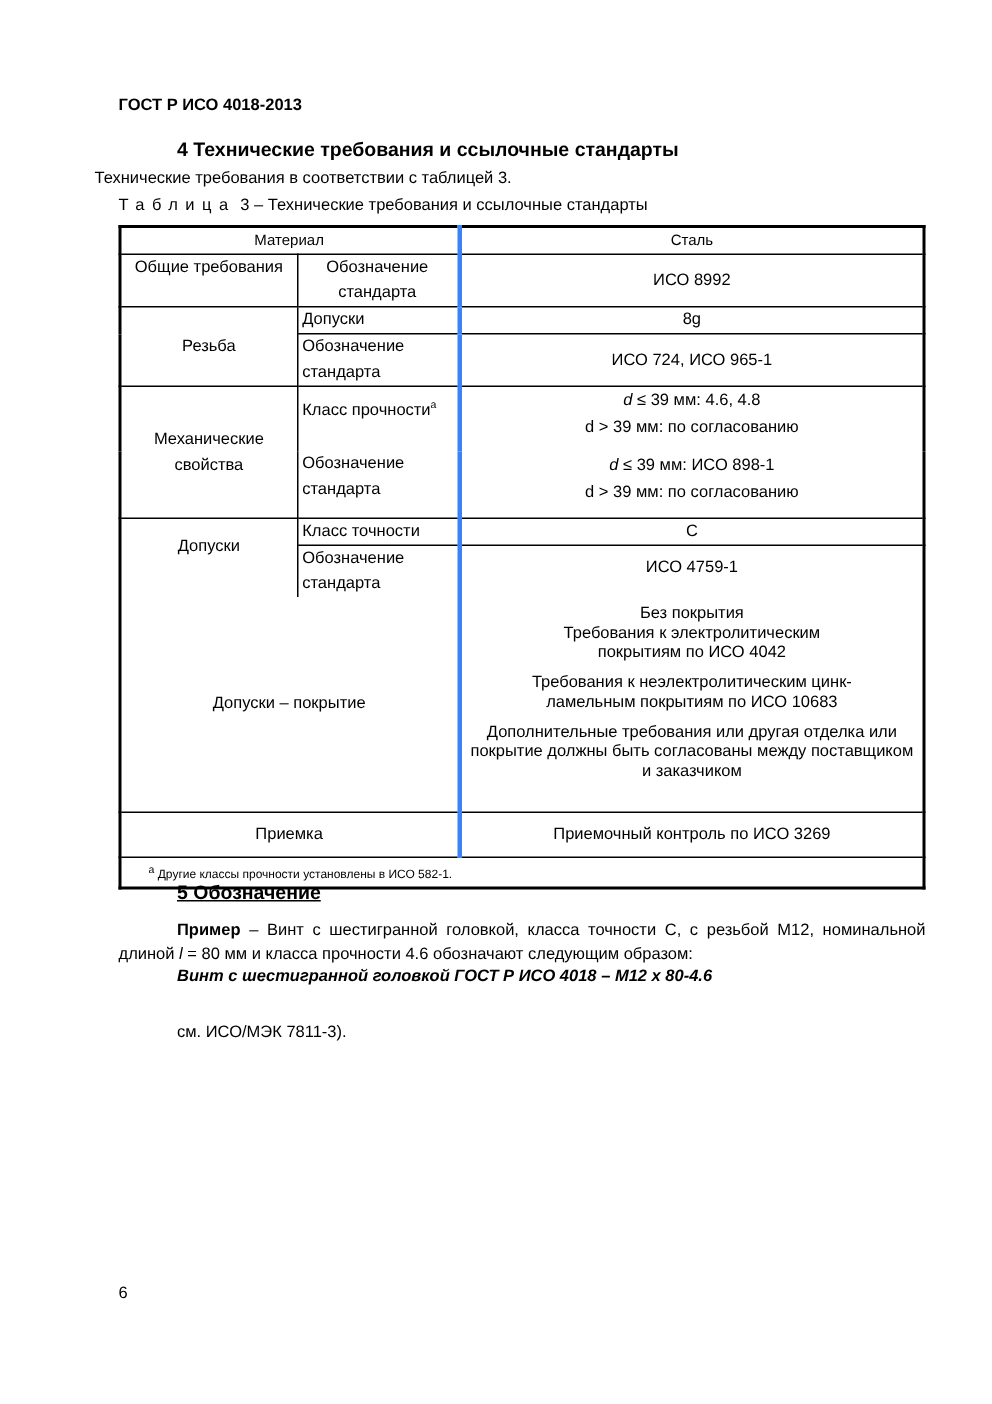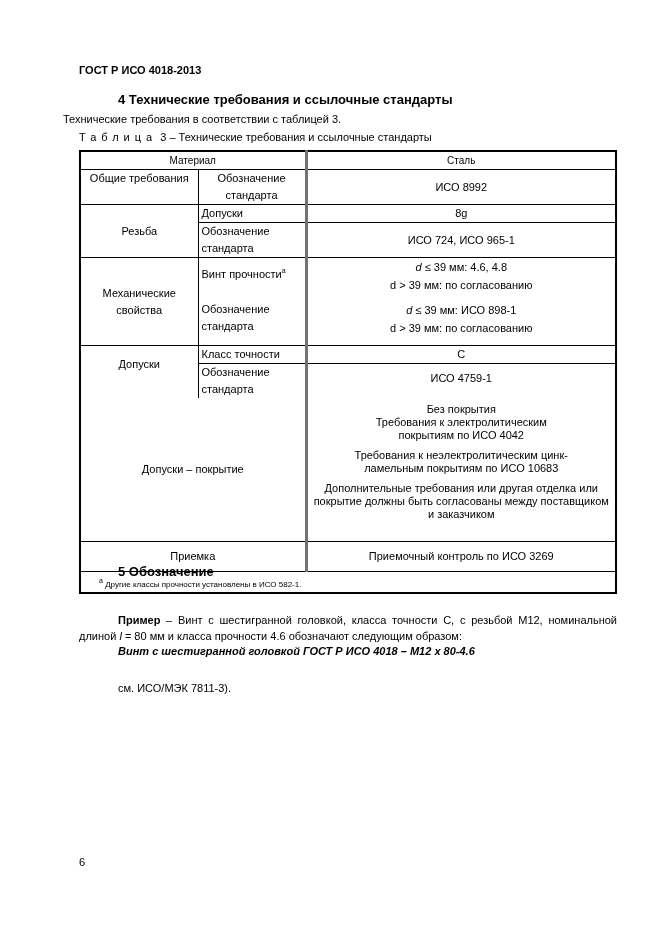--- a/index.html
+++ b/index.html
@@ -10,28 +10,28 @@
   .h4 { left:118px; top:92px; font-size:13px; font-weight:bold; }
   .intro { left:63px; top:113px; font-size:11px; }
   .caption { left:79px; top:131px; font-size:11px; }
   .caption .sp { letter-spacing:5px; }
 
   table.t { position:absolute; left:79px; top:150px; width:538px;
             border-collapse:collapse; font-size:11px; table-layout:fixed;padding-left:23px; }
   table.t td { border:1px solid #000; padding:0 3px; vertical-align:top; line-height:17px; }
   table.t td.c { text-align:center; }
   table.t td.mid { vertical-align:middle; }
-  table.t td.steel { border-left:3px solid #737373; text-align:center; }
+  table.t td.steel { border-left:3px solid #3b82f6; text-align:center; }
   table.t { border:2px solid #000; }
   .small { font-size:10px; }
   .fn { font-size:8px; padding-left:18px !important; }
   sup { font-size:7px; }
   i { font-style:italic; }
 
-  .h5 { left:118px; top:564px; font-size:13px; font-weight:bold; }
+  .h5 { left:118px; top:587px; font-size:13px; font-weight:bold;text-decoration:underline; }
   .para { left:79px; top:612px; width:538px; font-size:11px; line-height:16px; text-align:justify; }
   .para .ind { display:inline-block; width:39px; }
   .example { left:118px; top:645px; font-size:11px; font-weight:bold; font-style:italic; }
   .see { left:118px; top:682px; font-size:11px; }
   .pnum { left:79px; top:856px; font-size:11px; }
 </style>
 </head>
 <body>
 
 <div class="abs hdr">ГОСТ Р ИСО 4018-2013</div>
@@ -62,21 +62,21 @@
     <td class="c mid" rowspan="2">Резьба</td>
     <td>Допуски</td>
     <td class="steel">8g</td>
   </tr>
   <tr style="height:34px">
     <td>Обозначение стандарта</td>
     <td class="steel mid">ИСО 724, ИСО 965-1</td>
   </tr>
   <tr style="height:43px">
     <td class="c mid" rowspan="2">Механические свойства</td>
-    <td style="border-bottom:none;padding-top:4px"><span>Винт прочности</span><sup>a</sup></td>
+    <td style="border-bottom:none;padding-top:4px"><span>Класс прочности</span><sup>a</sup></td>
     <td class="steel" style="border-bottom:none;line-height:18px">
       <div><i>d</i><span> ≤ 39 мм: 4.6, 4.8</span></div>
       <div>d &gt; 39 мм: по согласованию</div>
     </td>
   </tr>
   <tr style="height:45px">
     <td style="border-top:none">Обозначение стандарта</td>
     <td class="steel" style="border-top:none;line-height:18px">
       <div><i>d</i><span> ≤ 39 мм: ИСО 898-1</span></div>
       <div>d &gt; 39 мм: по согласованию</div>

